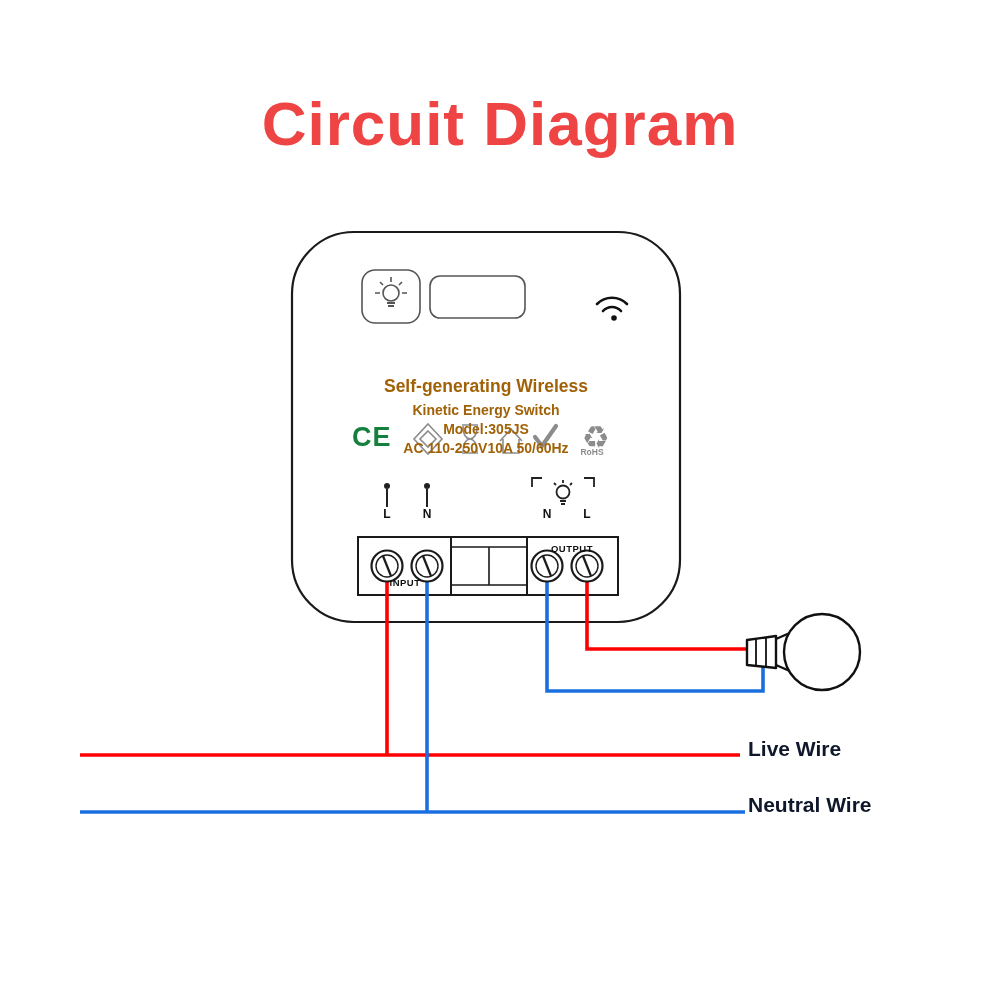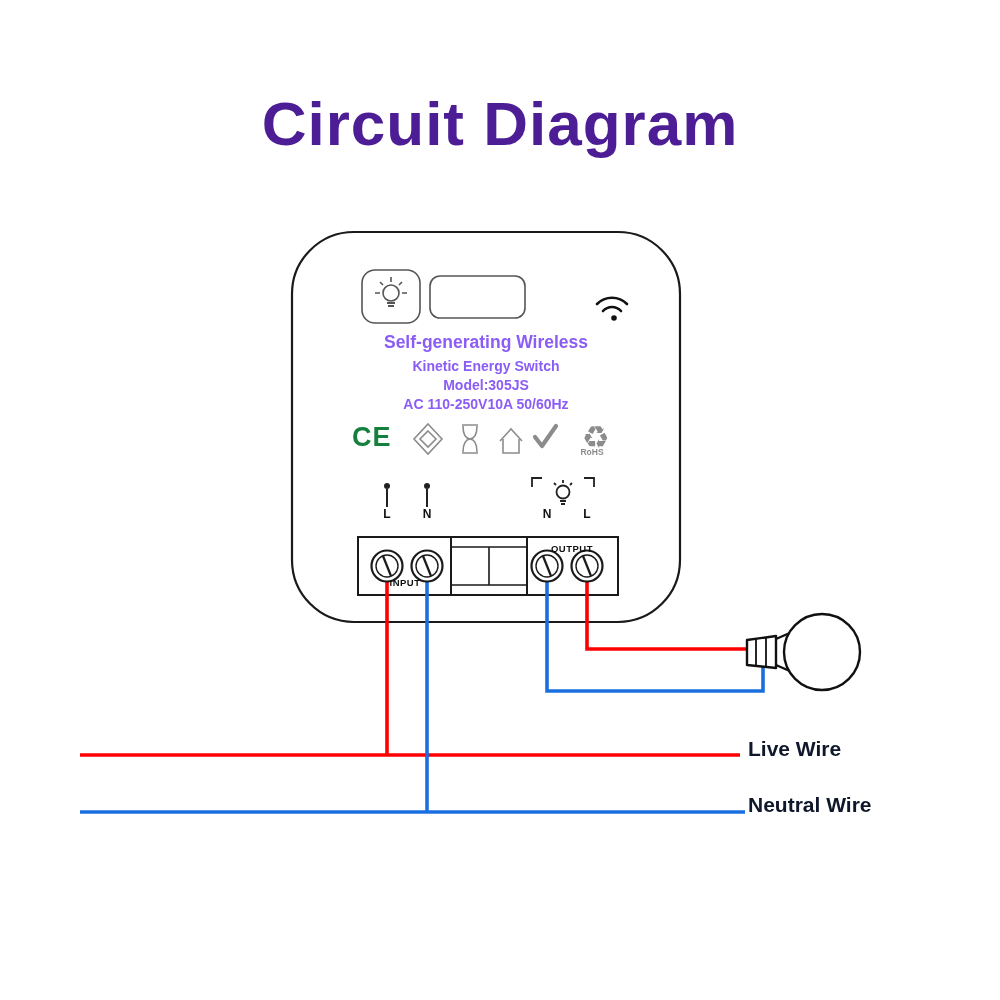--- a/index.html
+++ b/index.html
@@ -4,23 +4,23 @@
 <style>
   html,body{margin:0;padding:0;background:#ffffff;}
   .canvas{
     position:relative;width:1000px;height:1000px;background:#ffffff;overflow:hidden;
     font-family:"Liberation Sans",sans-serif;
   }
   .canvas svg{position:absolute;left:0;top:0;}
   .txt{position:absolute;white-space:nowrap;line-height:1;}
   .title{
     position:absolute;left:0;right:0;top:88px;margin:0;text-align:center;
-    font-size:62px;font-weight:bold;color:#4c1d95;letter-spacing:1px;
+    font-size:62px;font-weight:bold;color:#ef4444;letter-spacing:1px;
   }
-  .dev{color:#8b5cf6;font-weight:bold;transform:translateX(-50%);text-align:center;}
+  .dev{color:#a16207;font-weight:bold;transform:translateX(-50%);text-align:center;margin-top:44px;}
   .term{color:#111;font-weight:bold;font-size:12px;transform:translateX(-50%);}
   .block-label{color:#111;font-weight:bold;font-size:9.5px;letter-spacing:.5px;transform:translateX(-50%);}
   .wire-label{color:#0f172a;font-weight:bold;font-size:21px;}
   .ce{color:#15803d;font-weight:bold;font-size:27px;letter-spacing:1px;}
   .rohs{color:#8c8c8c;font-weight:bold;font-size:8.5px;transform:translateX(-50%);margin-left:44px;}
   .recycle{color:#8c8c8c;font-size:31px;transform:translateX(-50%);font-family:"DejaVu Sans",sans-serif;}
 </style>
 </head>
 <body>
 

